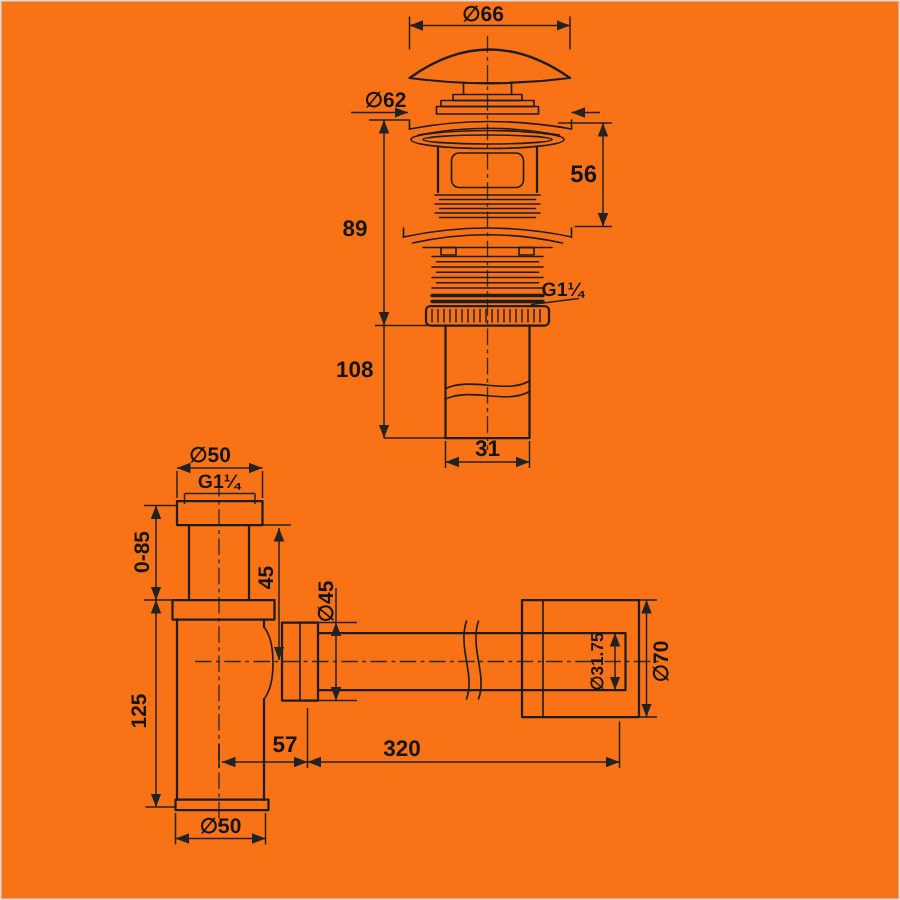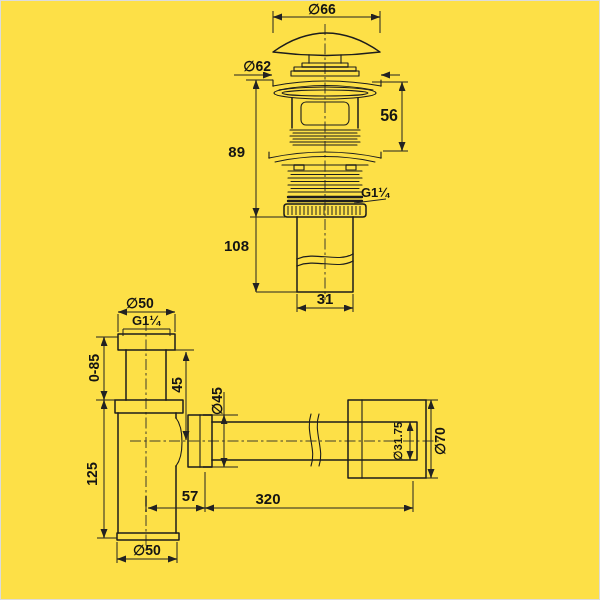--- a/index.html
+++ b/index.html
@@ -1,16 +1,16 @@
 <!DOCTYPE html>
 <html><head>
 <meta charset="utf-8">
 <style>
   html,body{margin:0;padding:0;background:#ffffff;}
-  .canvas{position:relative;width:600px;height:600px;background:#fde047;overflow:hidden;
+  .canvas{position:relative;width:600px;height:600px;background:#f97316;overflow:hidden;
           font-family:"Liberation Sans",sans-serif;}
   .frame{position:absolute;inset:0;border:1px solid #dcdcdc;pointer-events:none;}
   svg{position:absolute;inset:0;}
   .o{stroke:#1d1d1d;stroke-width:1.5;fill:none;stroke-linecap:round;stroke-linejoin:round;}
   .o2{stroke:#1d1d1d;stroke-width:1.1;fill:none;stroke-linecap:round;stroke-linejoin:round;}
   .ot{stroke:#1d1d1d;stroke-width:2.4;fill:none;stroke-linecap:round;}
   .d{stroke:#222222;stroke-width:1;fill:none;stroke-linecap:butt;}
   .c{stroke:#2b2b2b;stroke-width:0.9;fill:none;stroke-dasharray:11 3 2.5 3;}
   text{fill:#141414;font-family:"Liberation Sans",sans-serif;font-weight:bold;}
   .t14{font-size:14px;} .t15{font-size:15px;} .t16{font-size:16px;}

